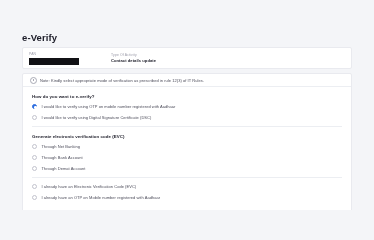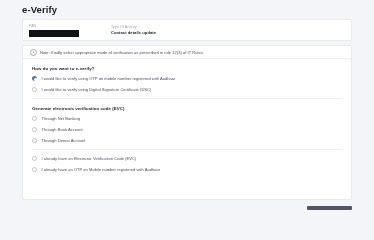--- a/index.html
+++ b/index.html
@@ -13,20 +13,21 @@
     font-family: "Liberation Sans", sans-serif;
     color: #2b2b3a;
     overflow: hidden;
   }
 
   .page {
     position: relative;
     width: 374px;
     height: 210px;
     box-sizing: border-box;
+    margin-top: 28px;
   }
 
   .page-title {
     position: absolute;
     left: 22px;
     top: 4px;
     font-size: 9.5px;
     font-weight: bold;
     letter-spacing: 0.1px;
     color: #1c1c28;

